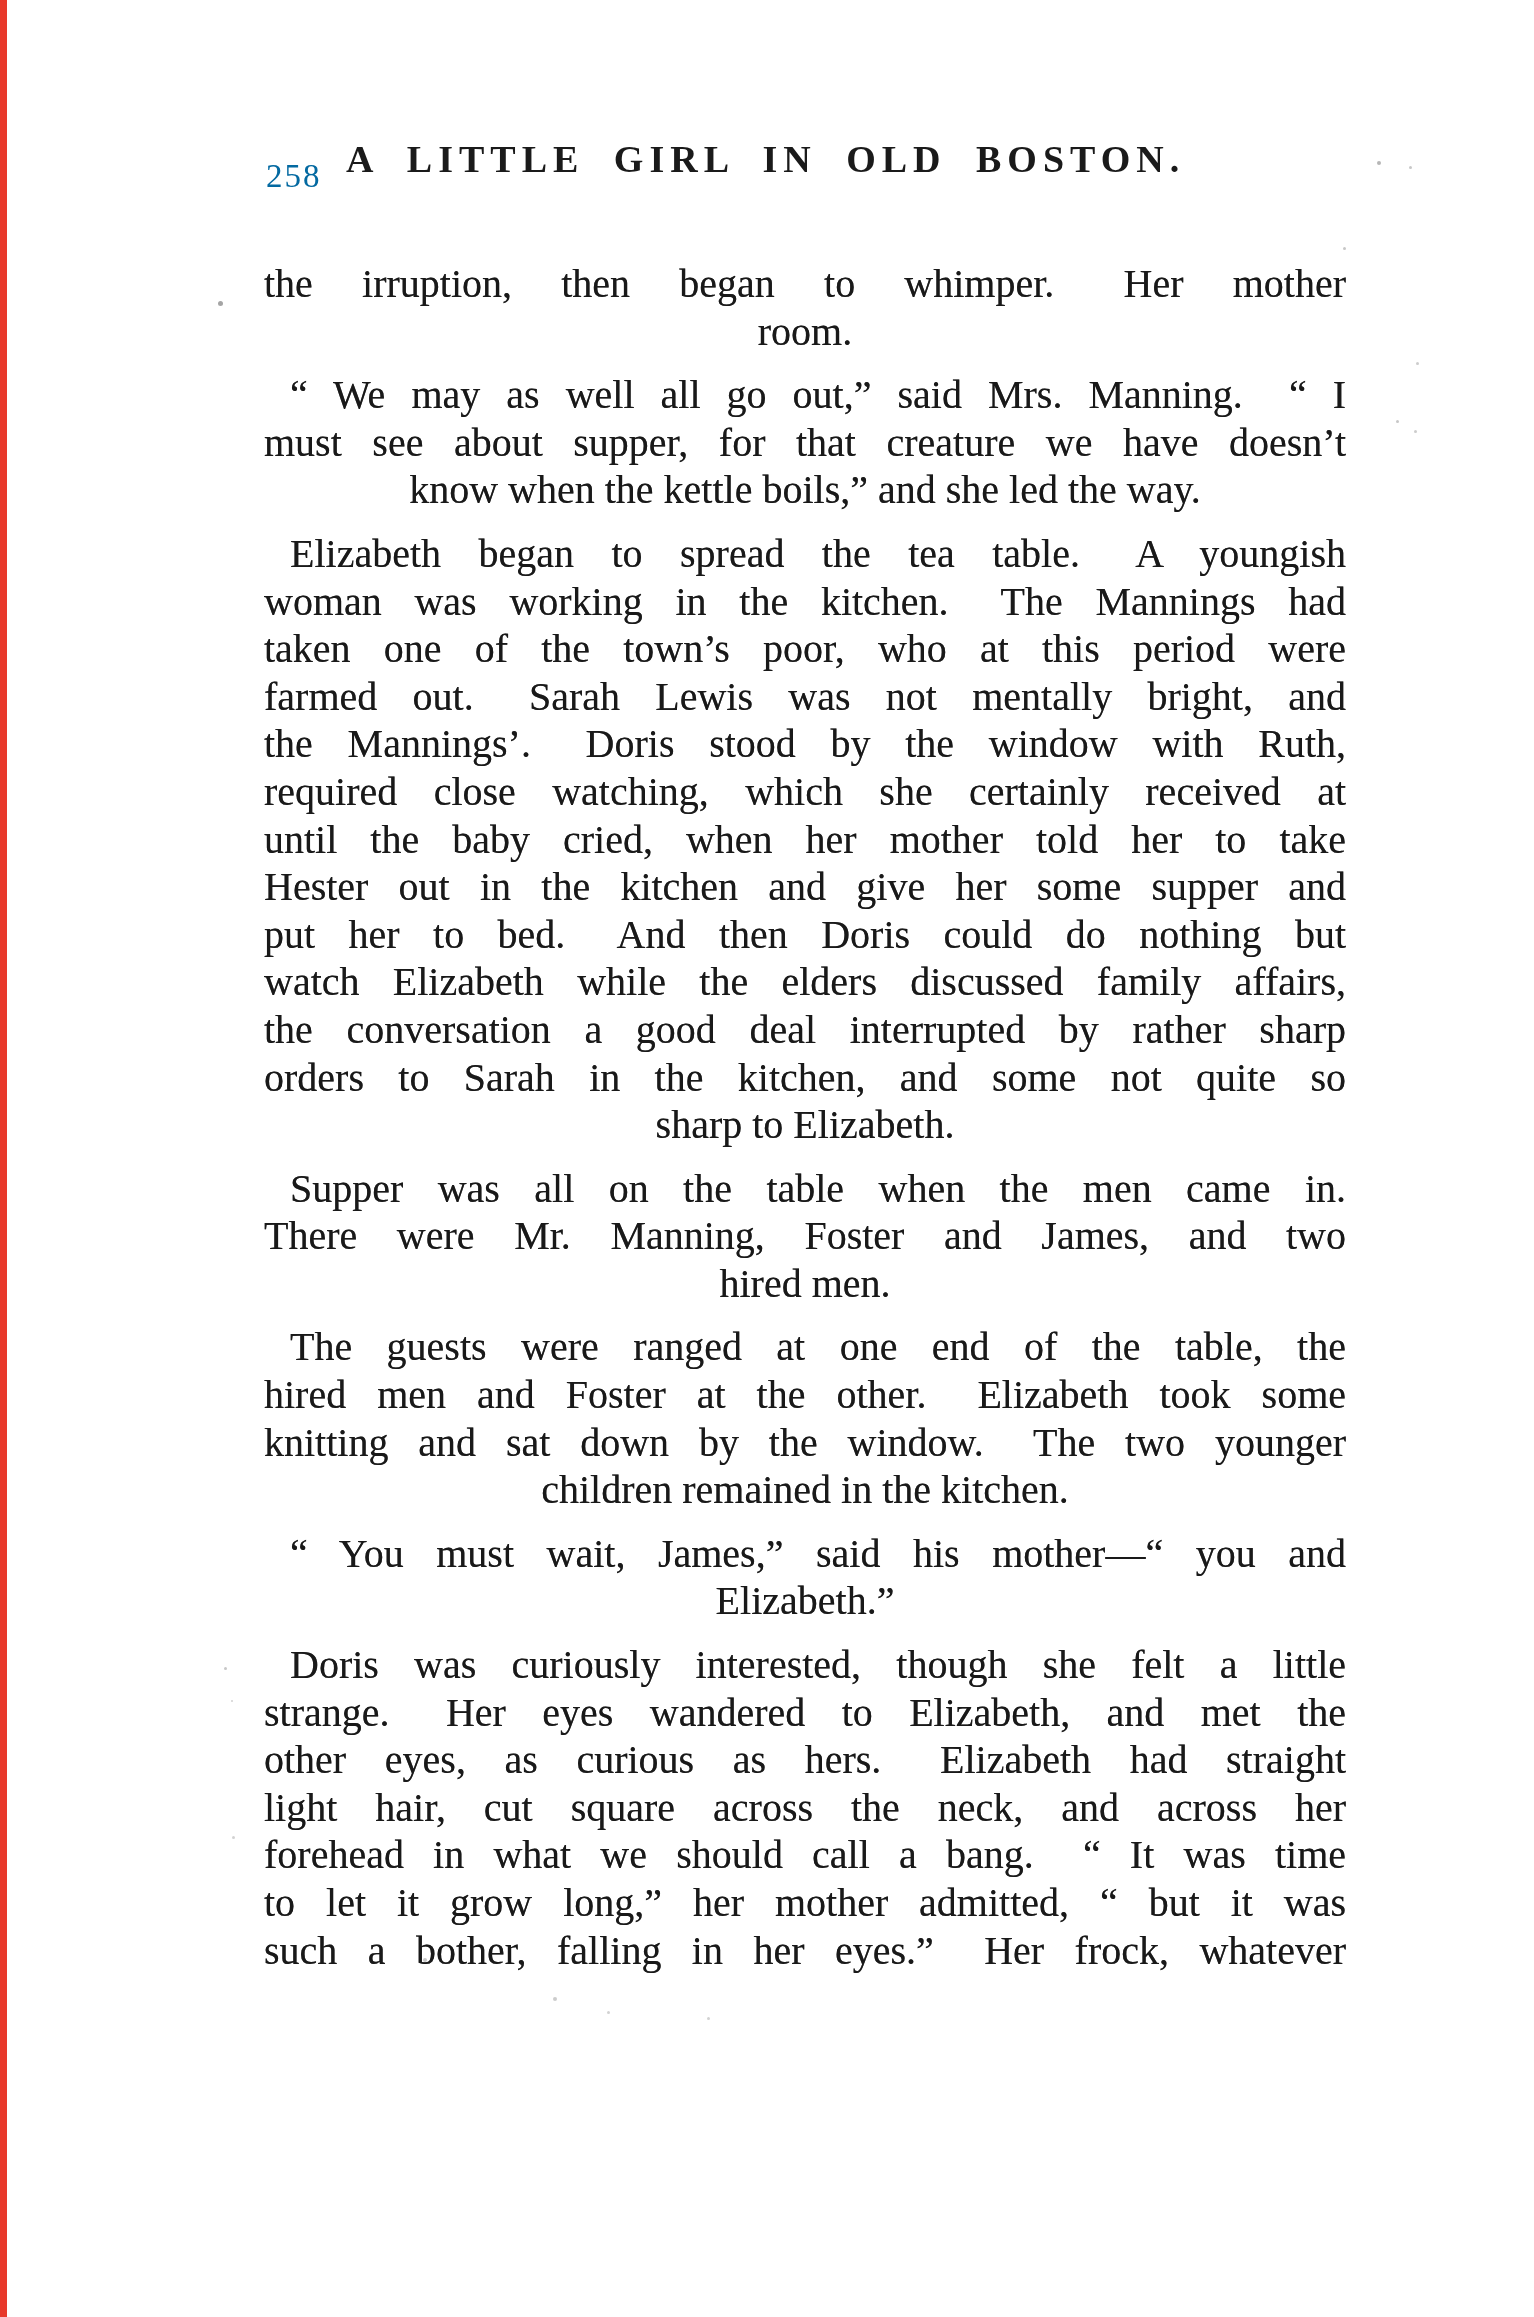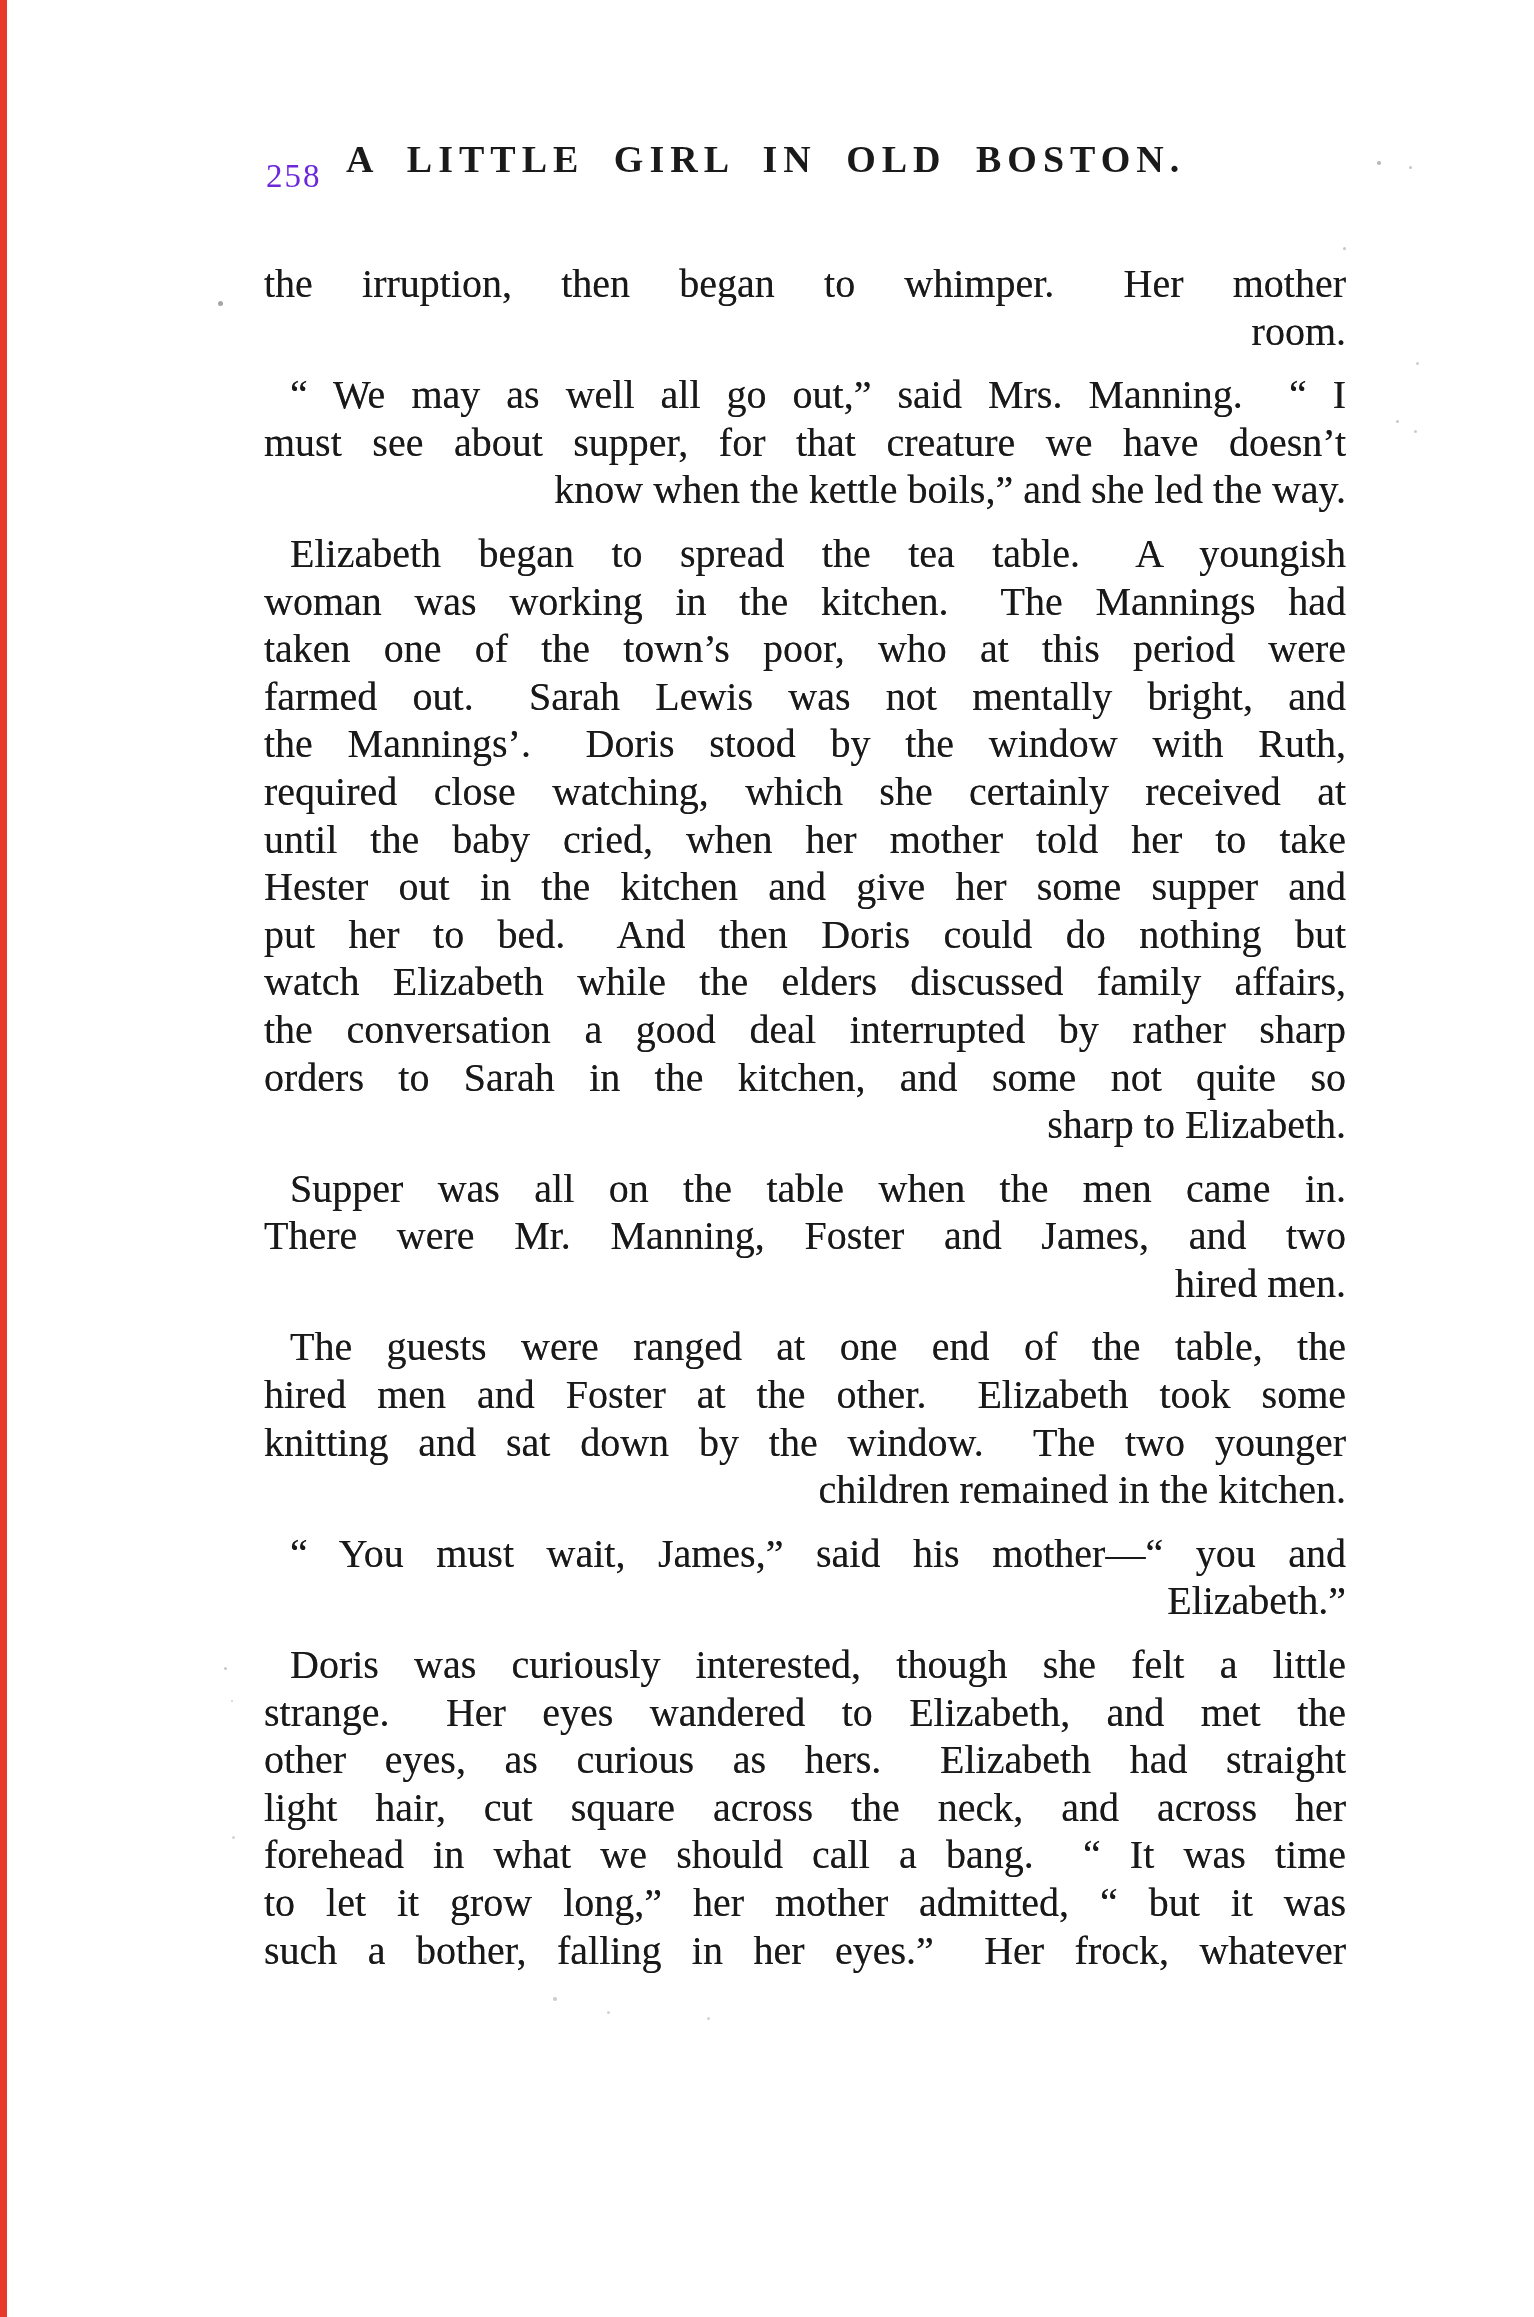--- a/index.html
+++ b/index.html
@@ -17,21 +17,21 @@
   .stripe {
     position: absolute;
     left: 0; top: 0;
     width: 7px; height: 100%;
   }
   .pagenum {
     position: absolute;
     left: 266px; top: 152px;
     font-size: 33px;
     line-height: 48px;
-    color: #6d28d9;
+    color: #0369a1;
     letter-spacing: 2px;
     font-feature-settings: "onum";
   }
   .title {
     position: absolute;
     left: 346px; top: 135px;
     font-size: 38px;
     line-height: 48px;
     font-weight: 700;
     color: #1a1a1a;
@@ -42,21 +42,21 @@
   .bodytext {
     position: absolute;
     left: 248px; top: 244px;
     width: 1114px;
     font-size: 40px;
     line-height: 47.6px;
     color: #191919;
     text-shadow: 0 0 0.6px rgba(10,10,10,0.65);
   }
   .para { margin: 16px; padding: 0; }
-  .line { text-align: right; }
+  .line { text-align: center; }
   .line.j { text-align: justify; text-align-last: justify; }
   .line.ind { text-indent: 26px; }
   .speck {
     position: absolute;
     background: #8f8f8f;
     border-radius: 50%;
   }
 </style>
 </head>
 <body>

